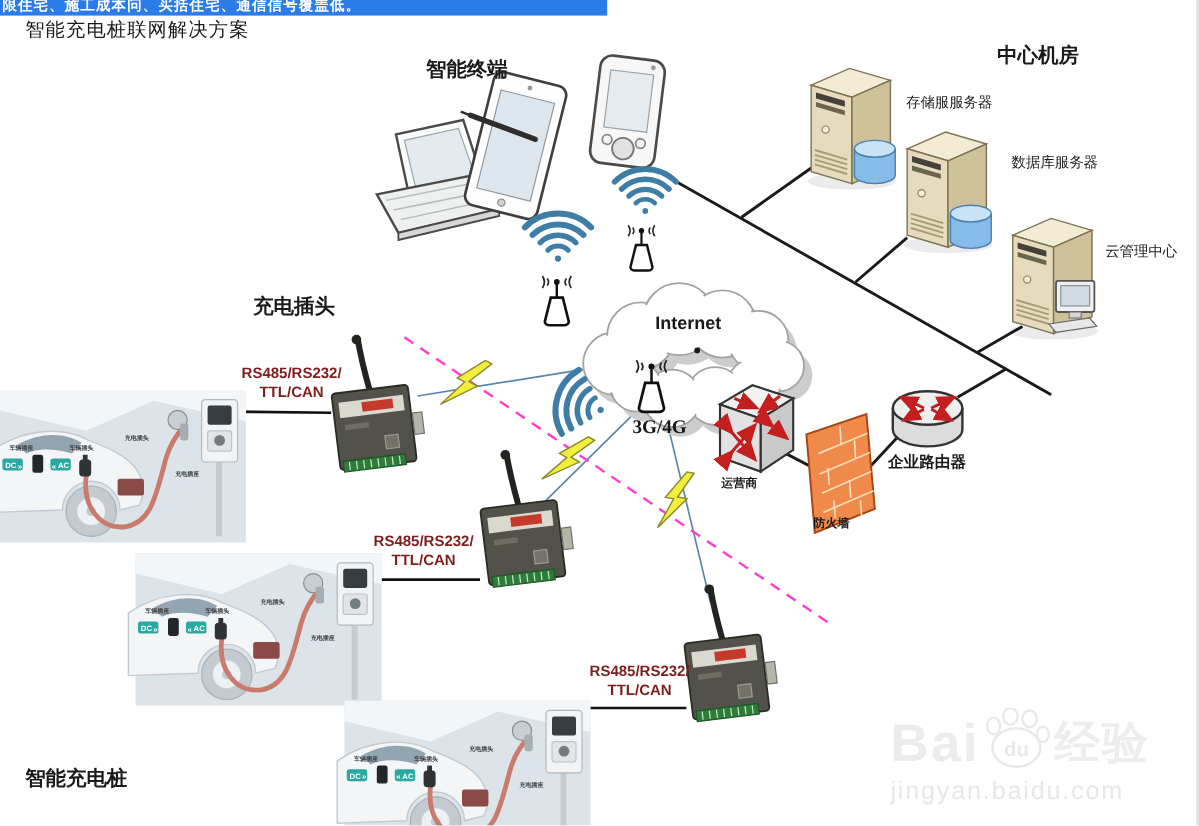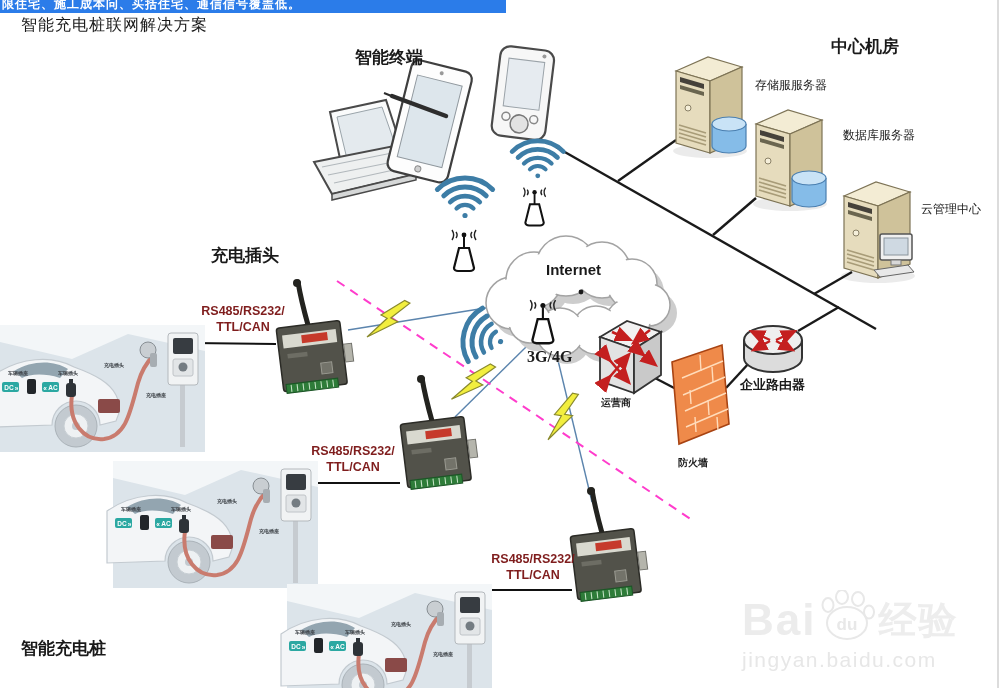--- a/index.html
+++ b/index.html
@@ -319,21 +319,21 @@
 <div class="lbl sec" style="left:211px;top:244px;">充电插头</div>
 <div class="lbl sec" style="left:21px;top:637px;">智能充电桩</div>
 
 <div class="lbl node" style="left:755px;top:77px;">存储服服务器</div>
 <div class="lbl node" style="left:843px;top:127px;">数据库服务器</div>
 <div class="lbl node" style="left:921px;top:201px;">云管理中心</div>
 
 <div class="lbl internet-lbl">Internet</div>
 <div class="lbl g34">3G/4G</div>
 <div class="lbl node-b" style="left:601px;top:396px;">运营商</div>
-<div class="lbl node-b" style="left:678px;top:456px;">防火墙</div>
+<div class="lbl node-b" style="left:678px;top:429px;">防火墙</div>
 <div class="lbl node-b" style="left:740px;top:376px;font-size:13px;">企业路由器</div>
 
 <div class="serial" style="left:188px;top:303px;">
   <div>RS485/RS232/</div>
   <div>TTL/CAN</div>
 </div>
 <div class="serial" style="left:298px;top:443px;">
   <div>RS485/RS232/</div>
   <div>TTL/CAN</div>
 </div>

